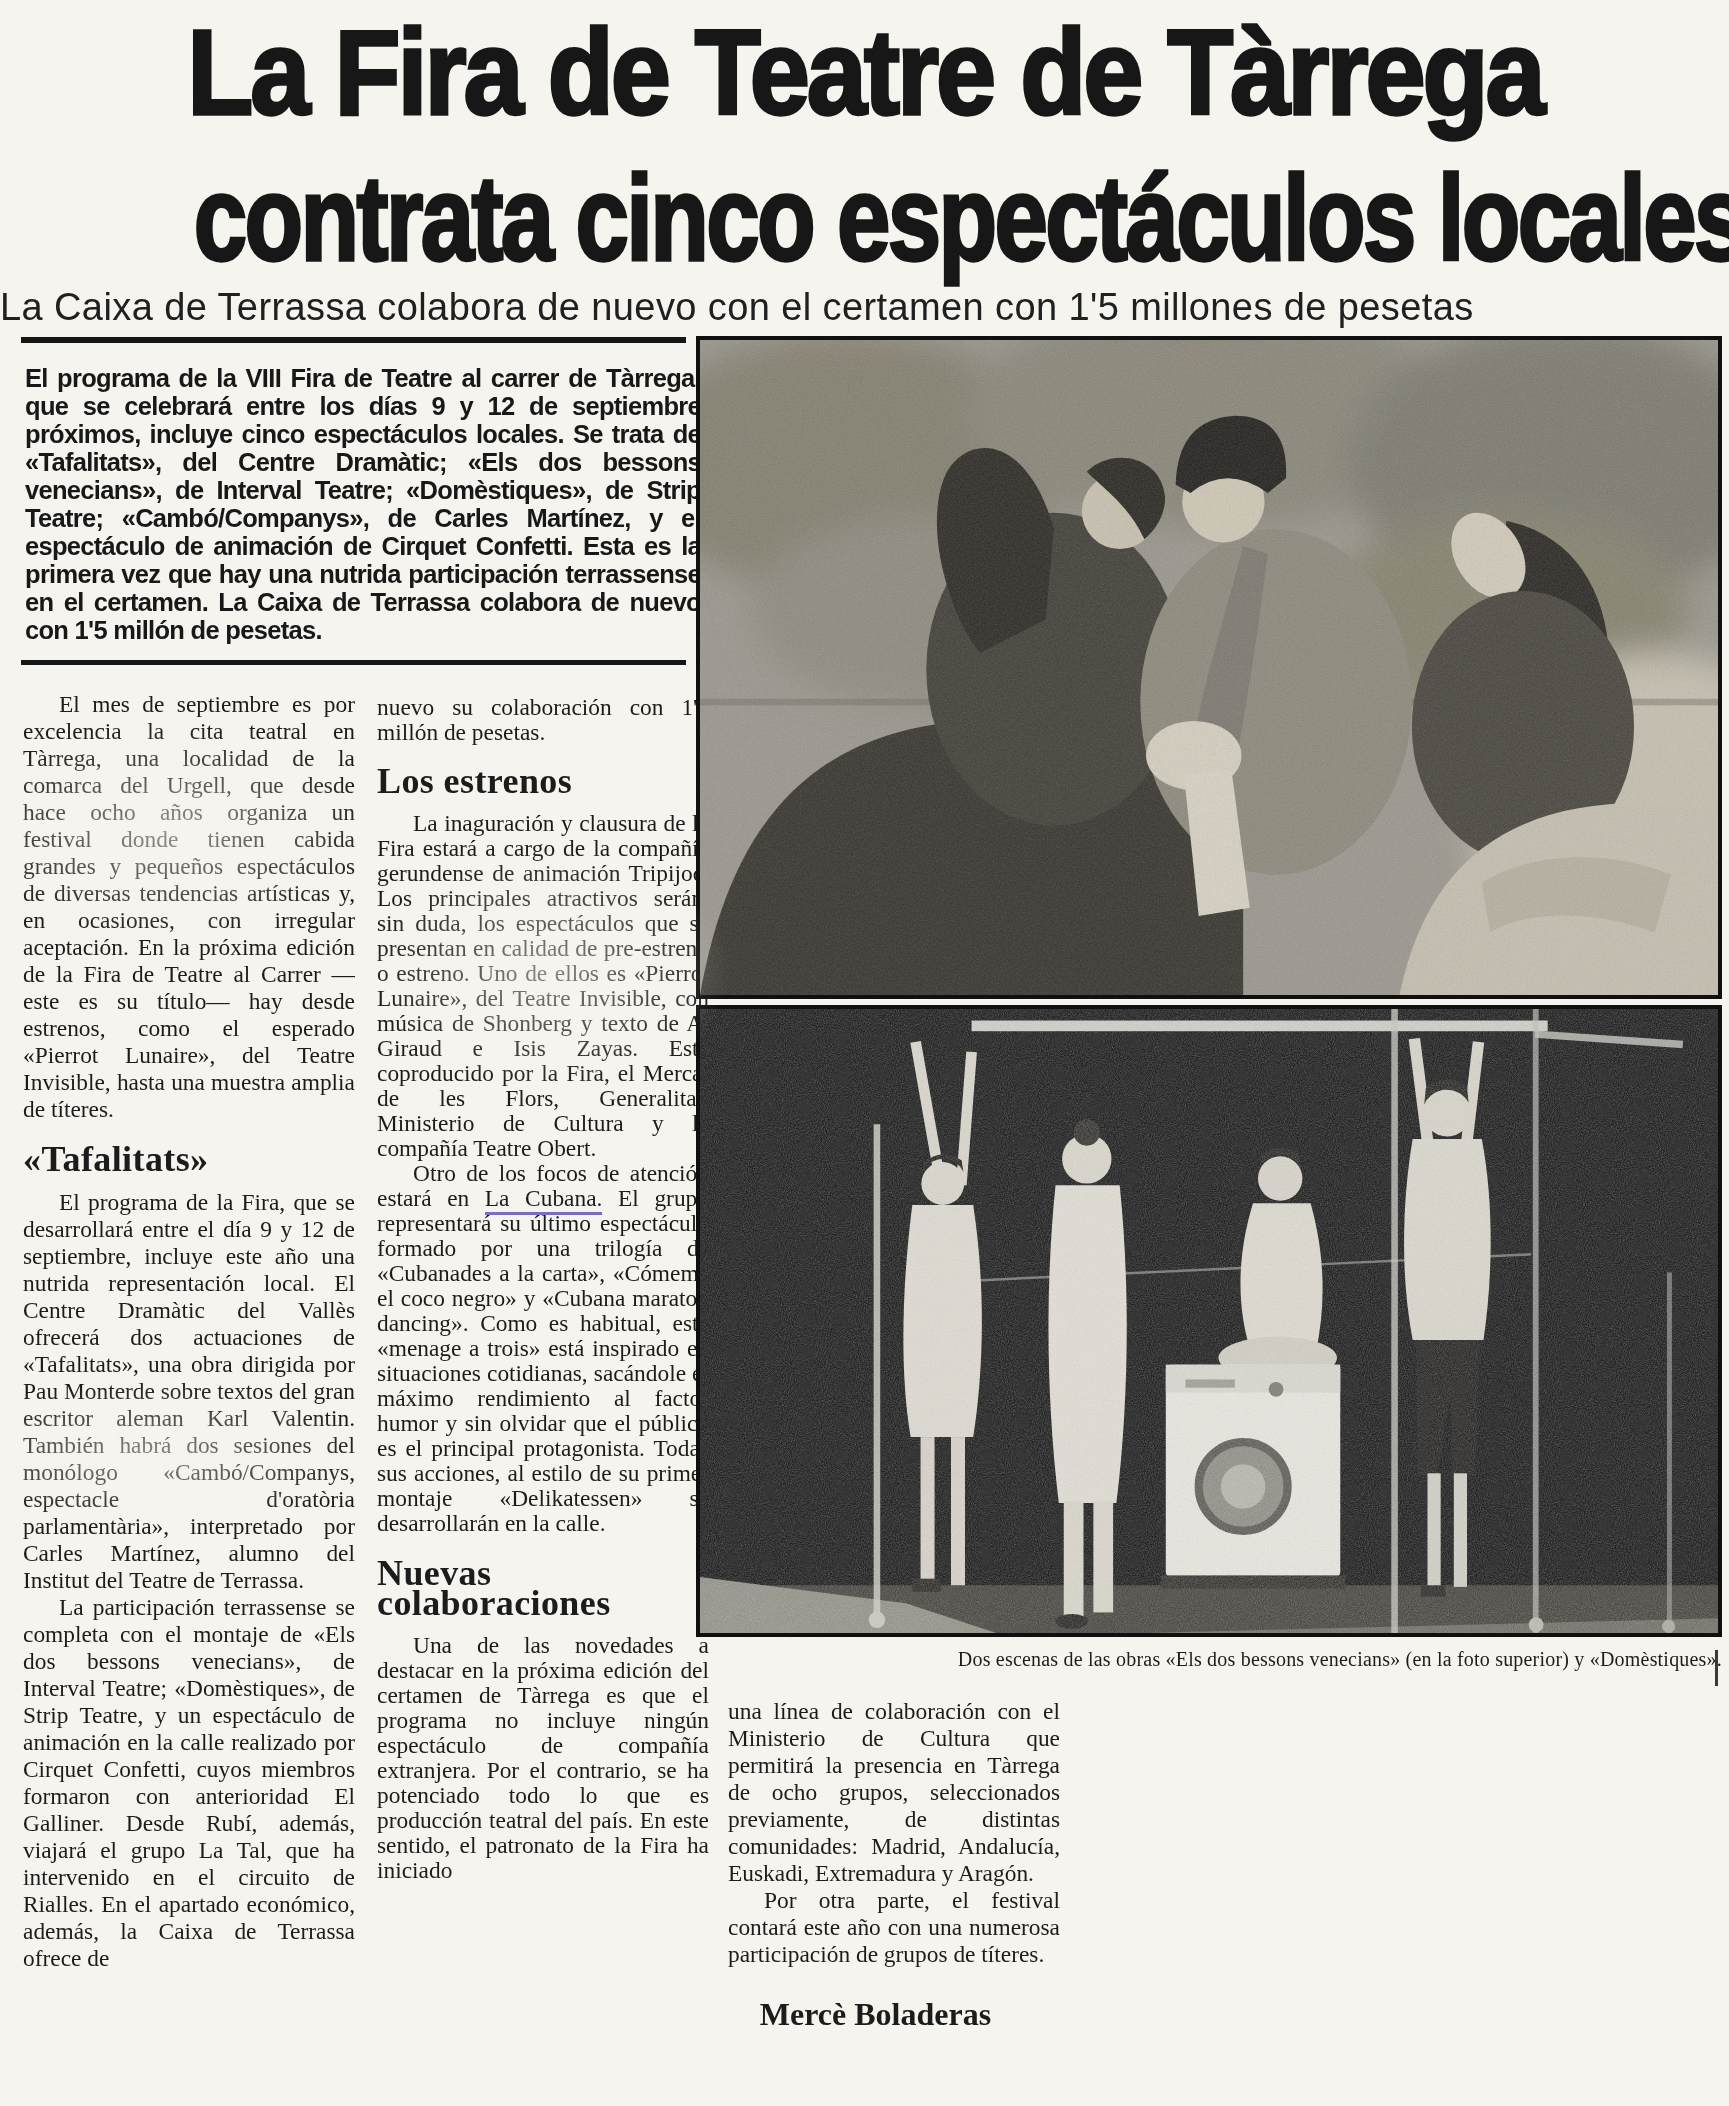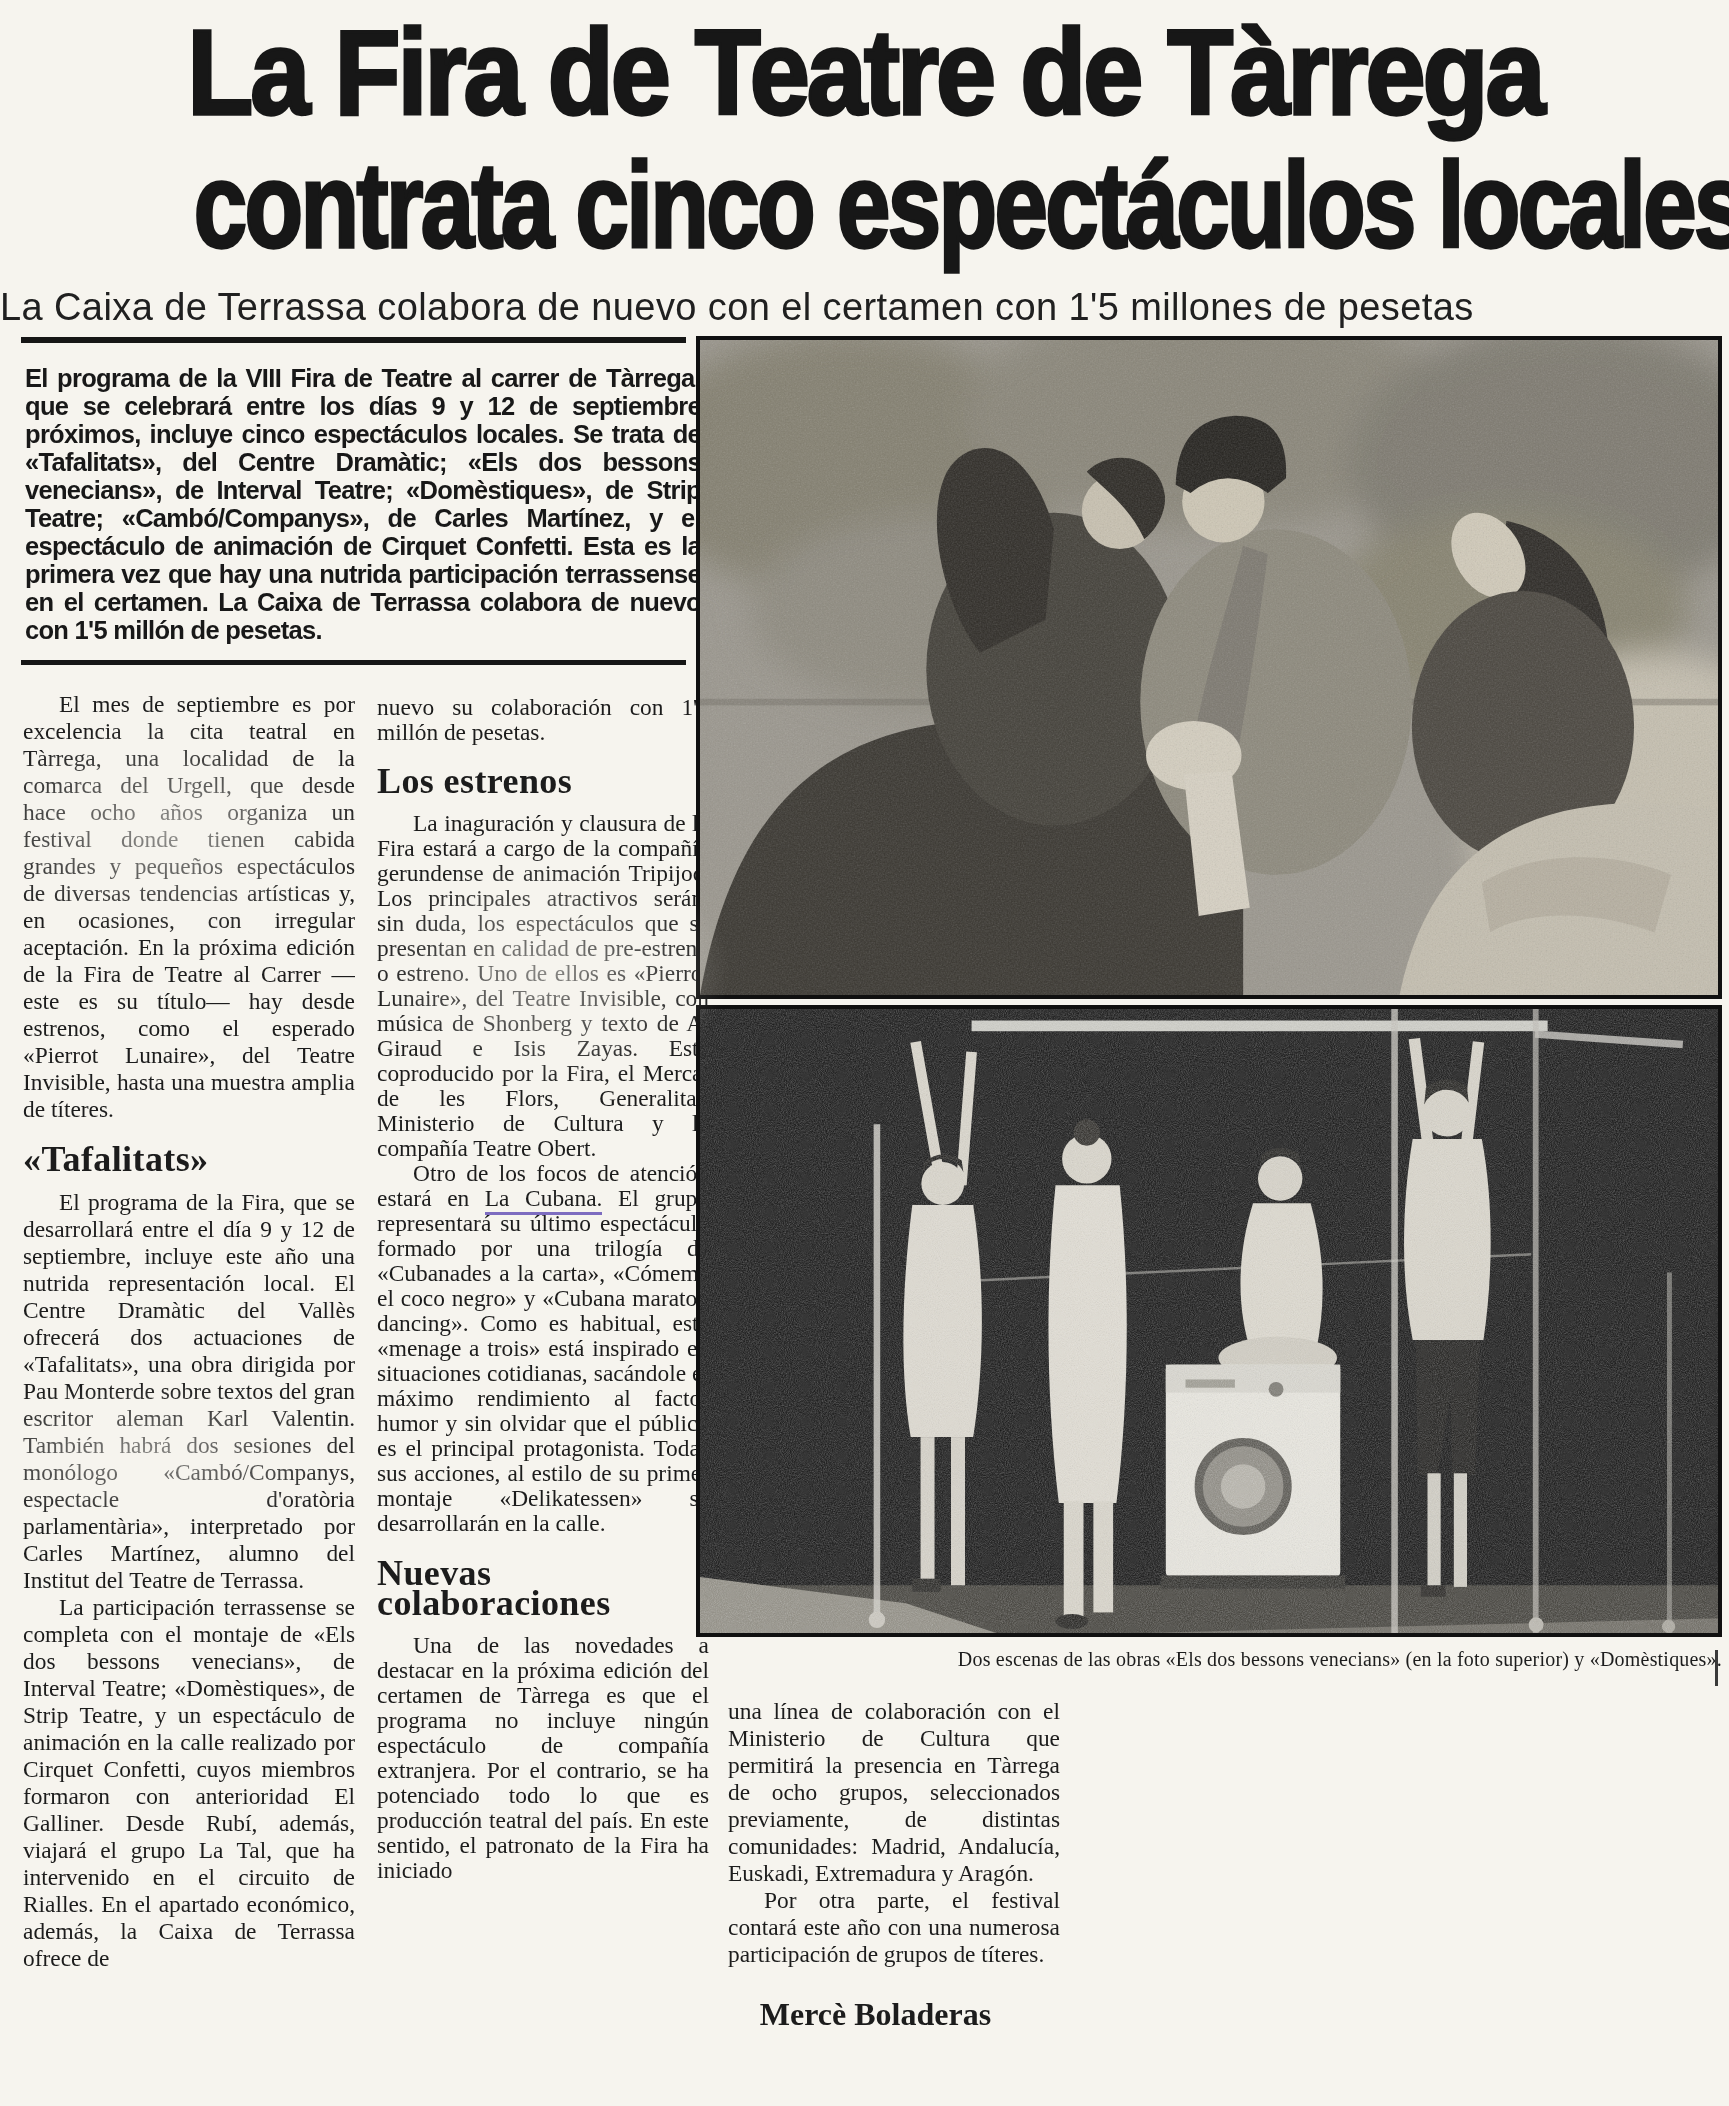--- a/index.html
+++ b/index.html
@@ -15,21 +15,21 @@
   .hl-row{position:absolute;left:0;width:1730px;text-align:center;}
   .hl{
     display:inline-block;white-space:nowrap;
     font-family:"Liberation Sans", sans-serif;
     font-weight:700;font-size:120px;line-height:128px;
     letter-spacing:-3.3px;color:#171717;
     -webkit-text-stroke:3.3px #171717;
     transform-origin:50% 50%;
   }
   #hl1{top:8px;} #hl1 .hl{transform:scaleX(.90);}
-  #hl2{top:141px;} #hl2 .hl{transform:scaleX(.80);}
+  #hl2{top:154px;} #hl2 .hl{transform:scaleX(.80);}
   .subhead-row{position:absolute;top:285px;left:0;width:1450px;text-align:center;}
   .subhead{
     display:inline-block;white-space:nowrap;
     font-family:"Liberation Sans", sans-serif;
     font-weight:400;font-size:38px;line-height:44px;color:#202020;
     letter-spacing:0.4px;
   }
   
   .rule{position:absolute;background:#161616;}
   #rule-top{left:20.6px;top:337px;width:665px;height:5.8px;}

